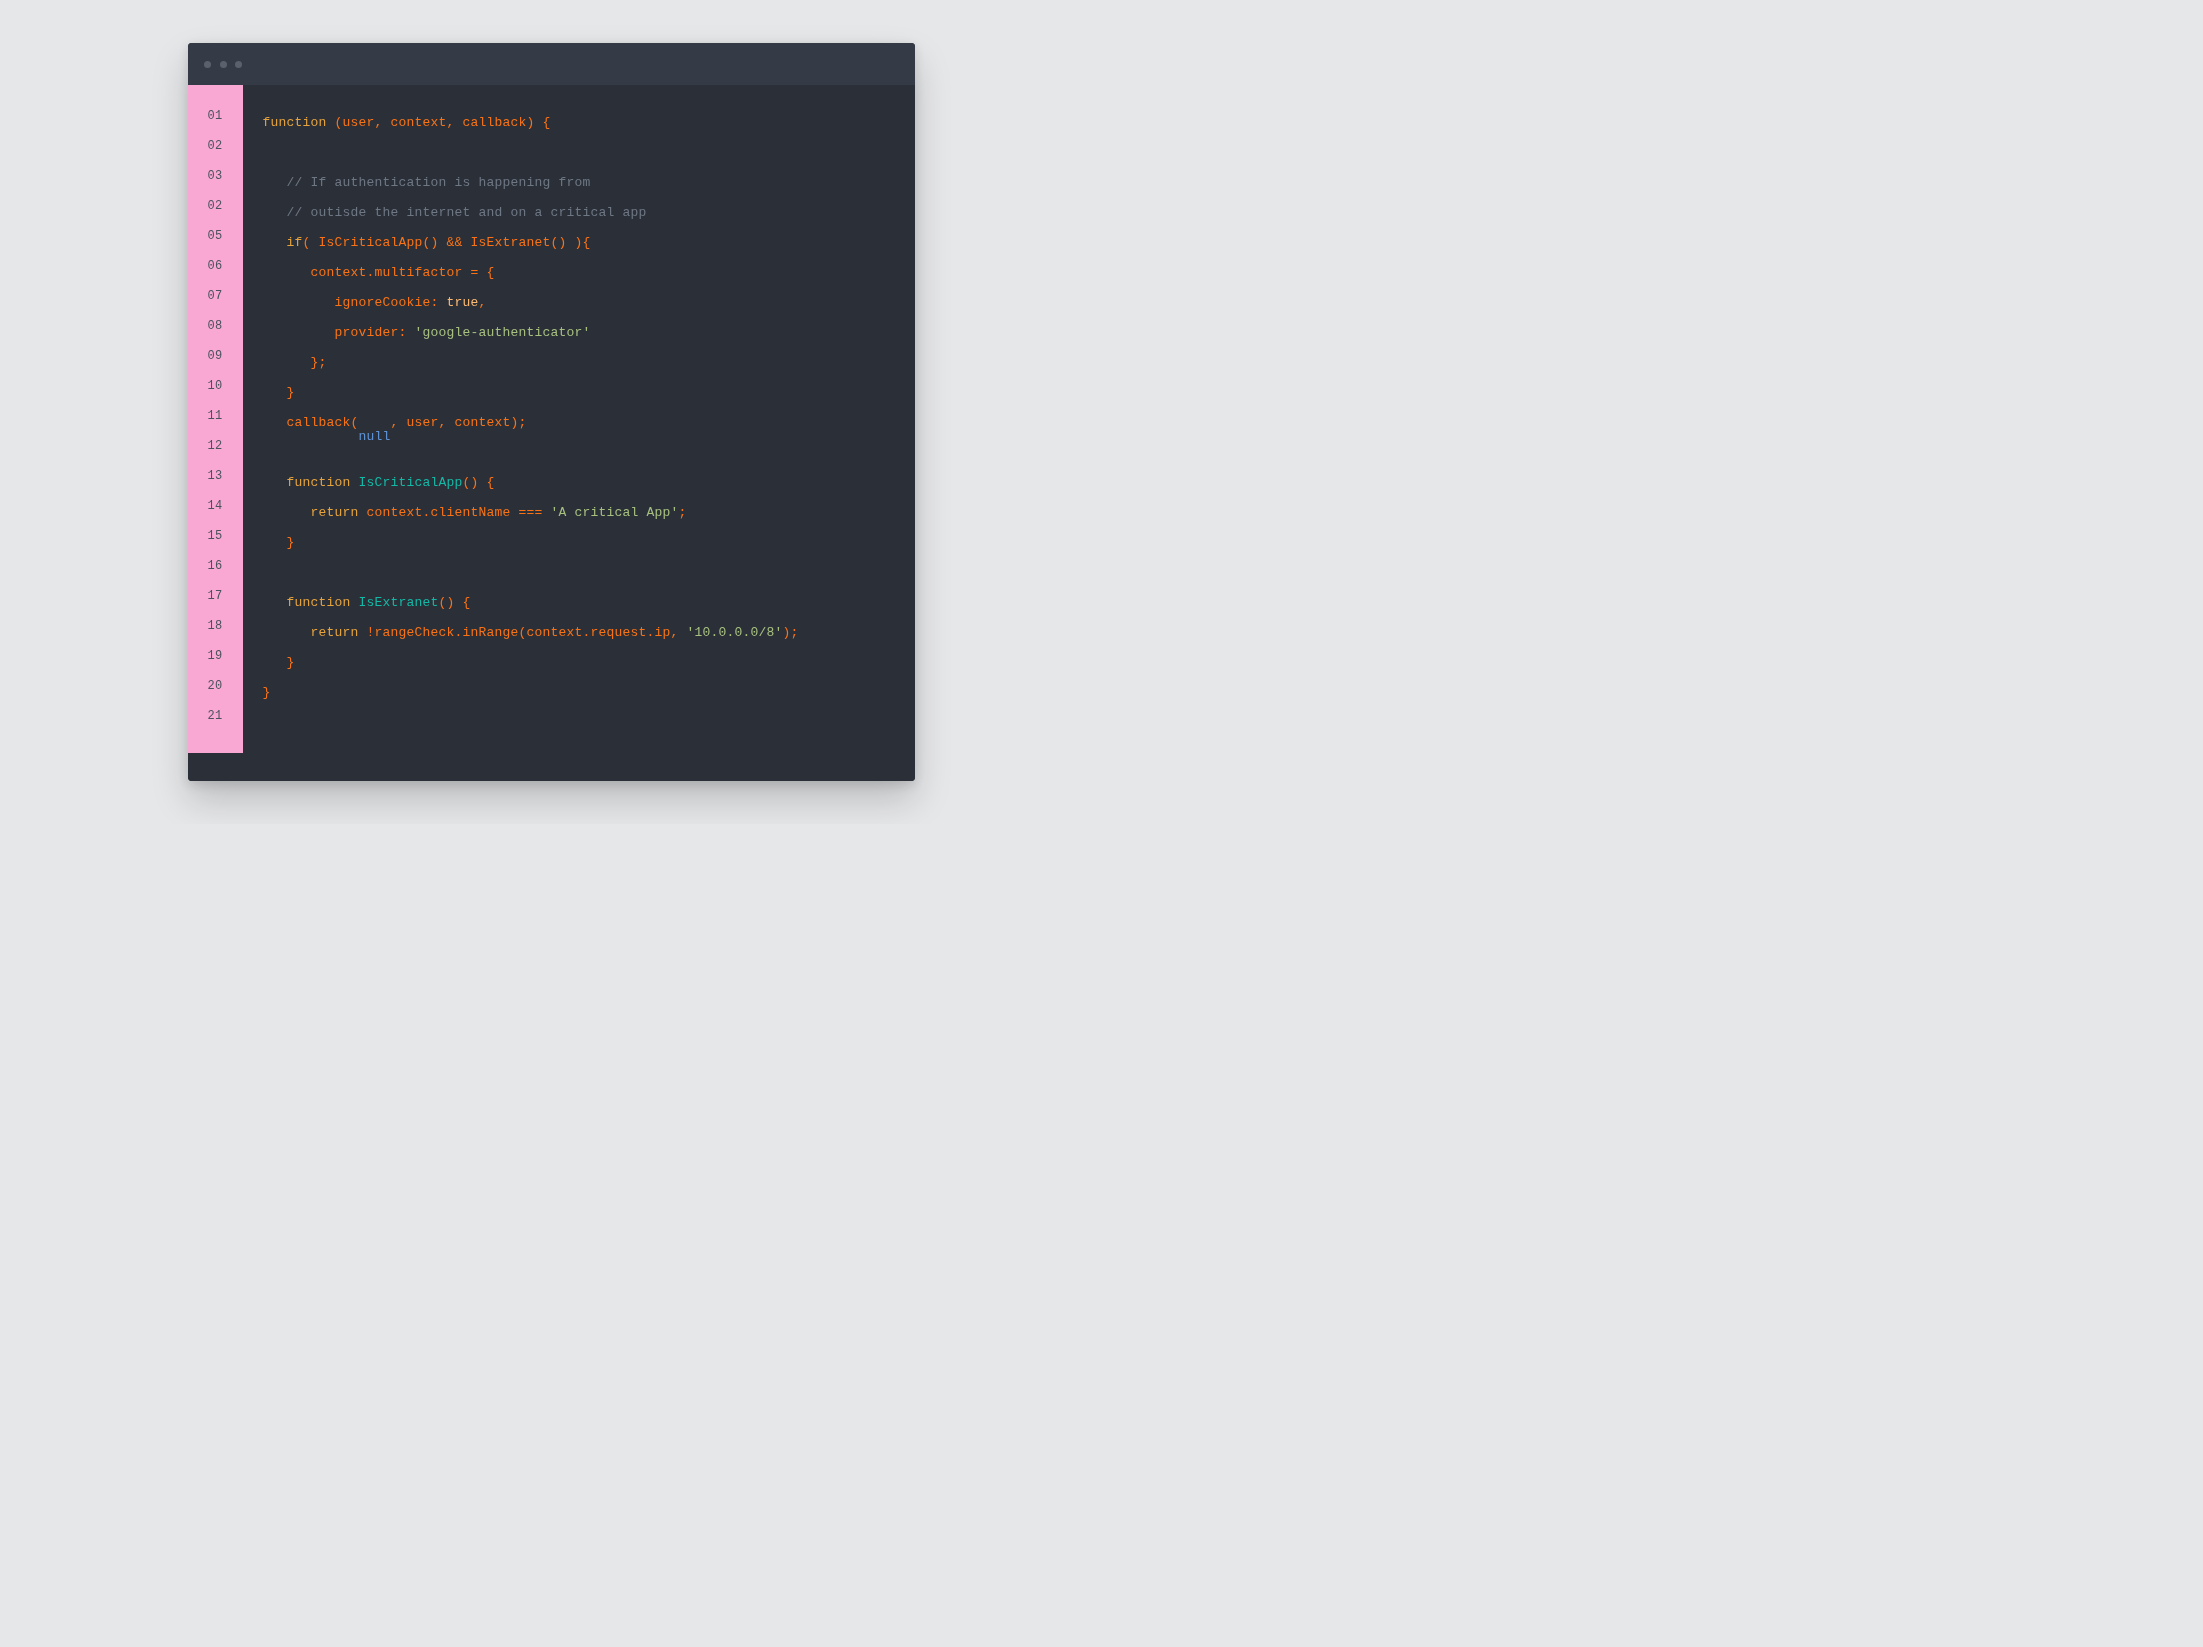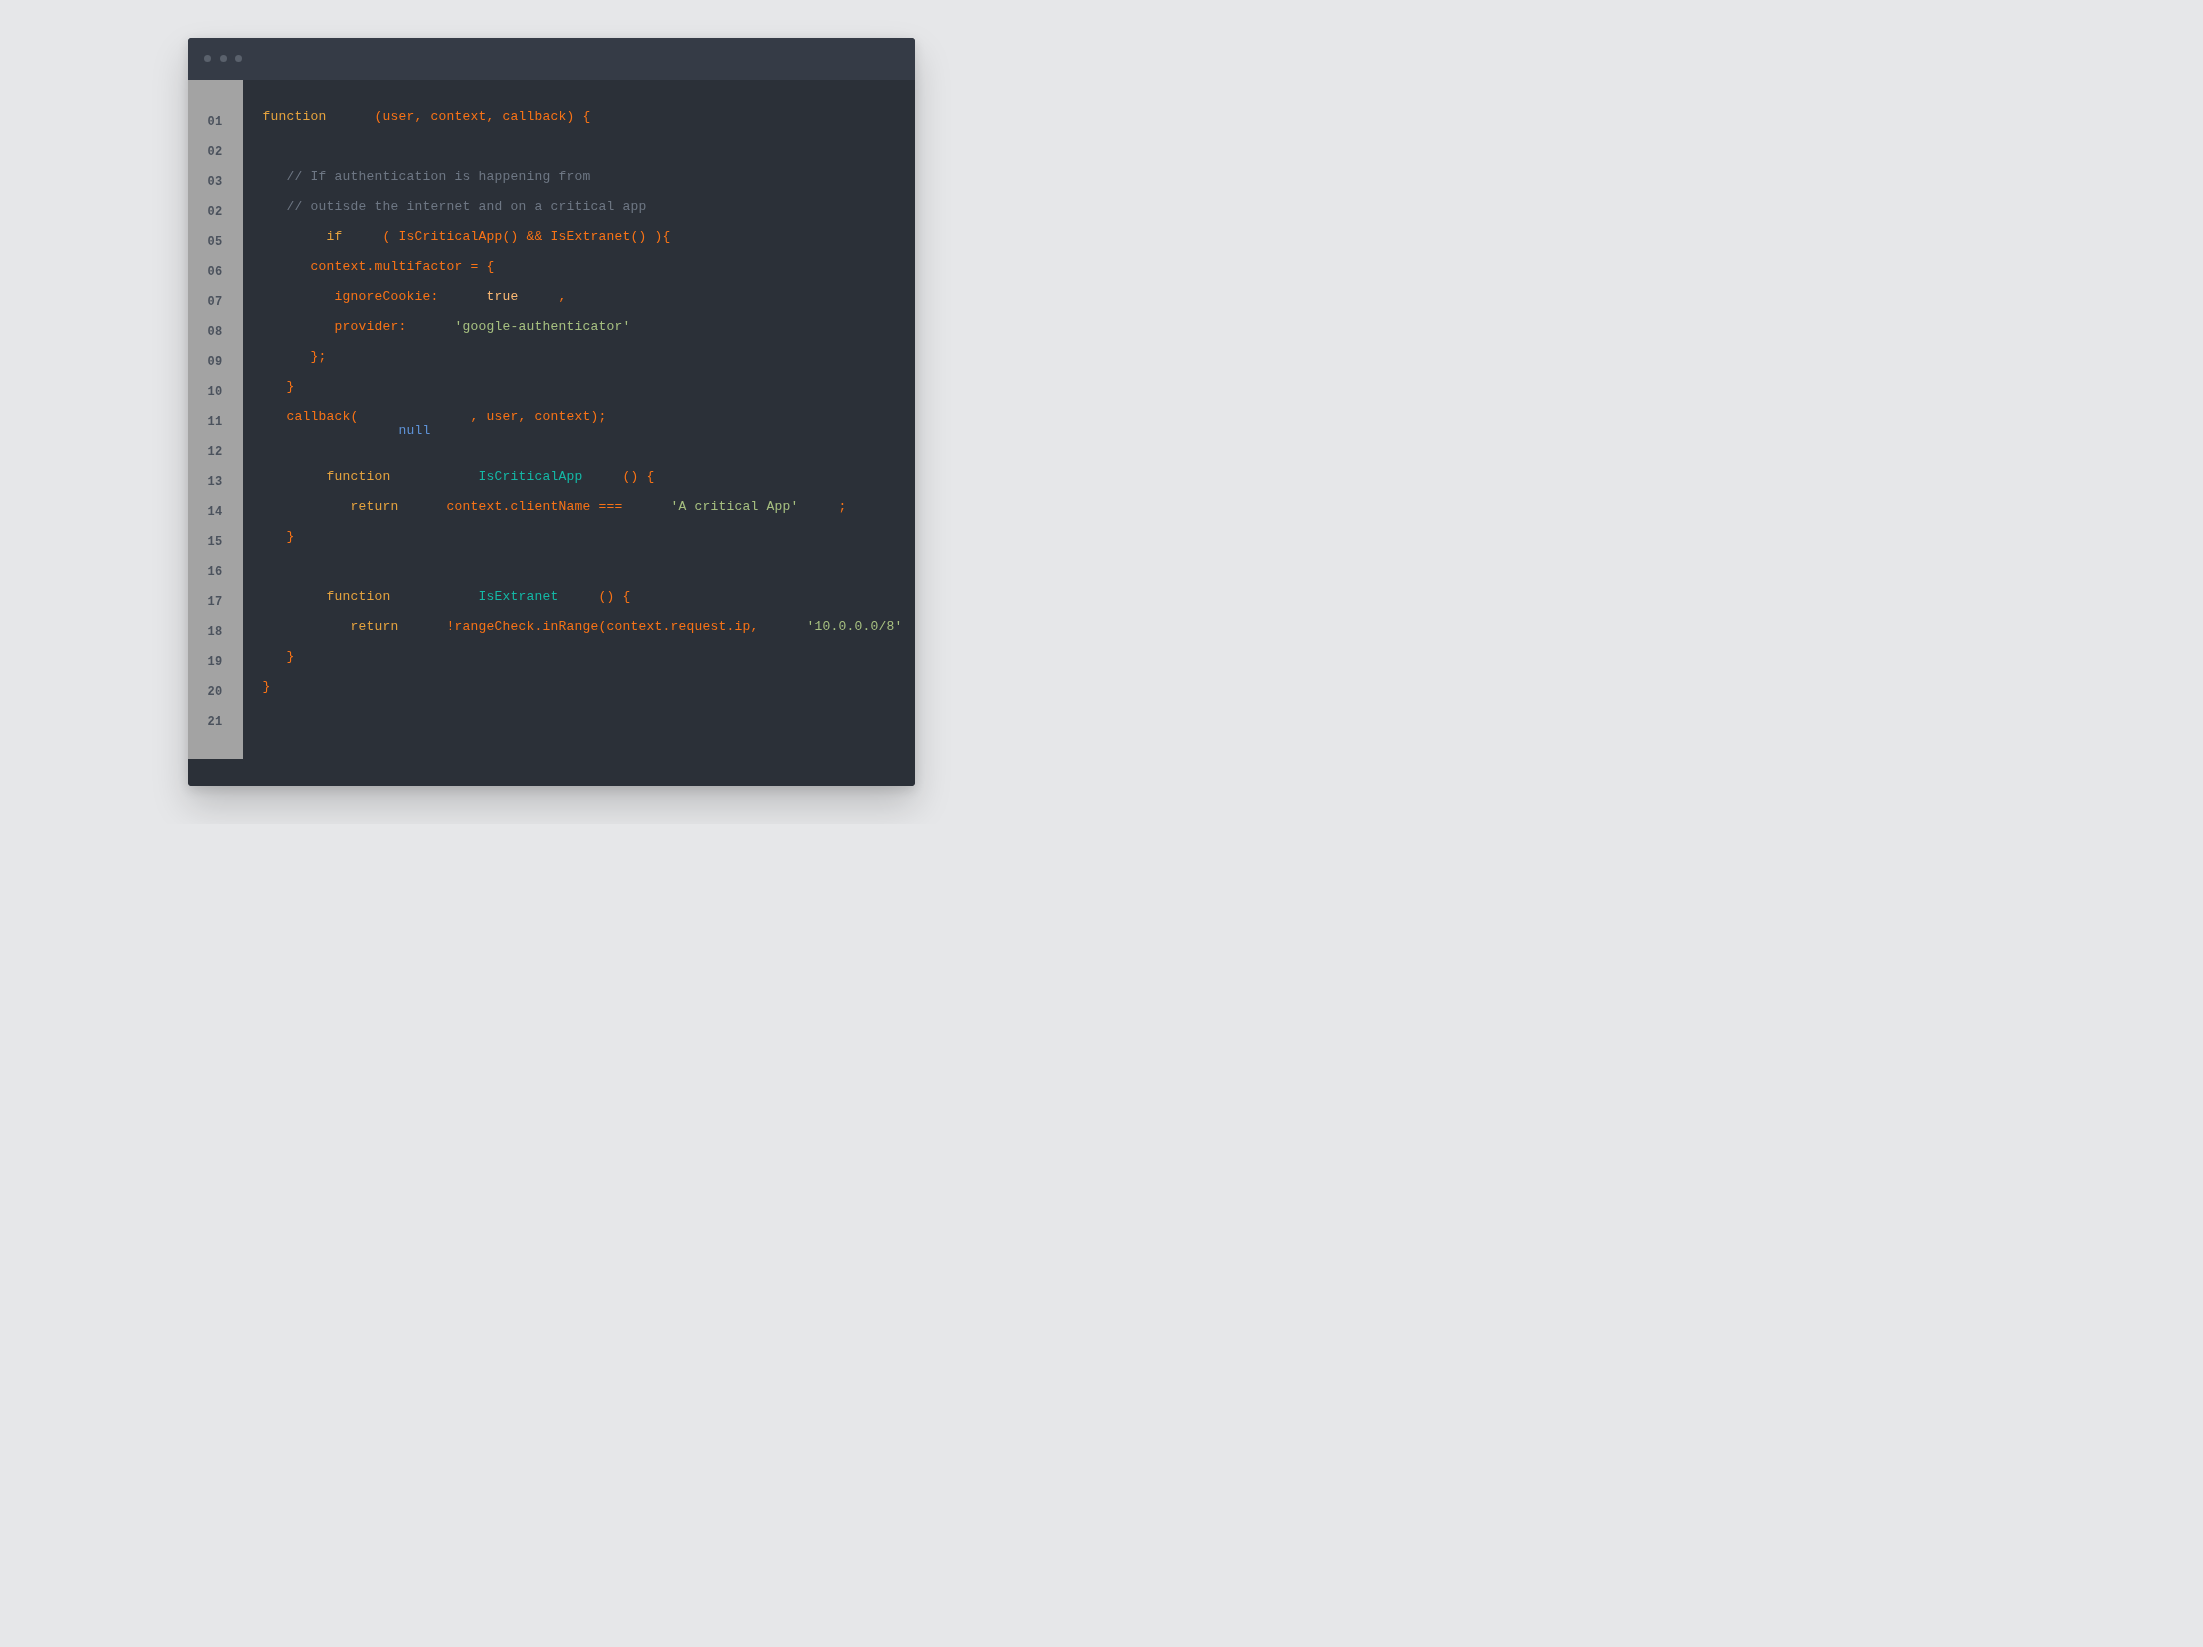--- a/index.html
+++ b/index.html
@@ -32,26 +32,25 @@
     height: 7.3px;
     border-radius: 50%;
     background: #5a616c;
   }
   .editor {
     display: flex;
     background: #2b3038;
     padding-bottom: 27.5px;
   }
   .gutter {
-    background: #a3a3a3;
+    background: #f9a8d4;
     width: 55px;
-    padding-top: 27px;
+    padding-top: 16px;
     padding-bottom: 22px;
     flex-shrink: 0;
-    font-weight: bold;
   }
   .code-area {
     flex: 1;
     padding-top: 22px;
     padding-left: 20px;
     padding-bottom: 22px;
   }
   .line {
     height: 30px;
     display: flex;
@@ -60,21 +59,20 @@
     letter-spacing: 0.2px;
   }
   .gutter .line {
     justify-content: center;
     color: #4b525d;
     font-size: 12px;
   }
   .code-area .line {
     color: #d9dce1;
     white-space: pre;
-    gap: 40px;
   }
   .tok-keyword { color: #e6a33e; }
   .tok-fn { color: #14b8a6; }
   .tok-bool { color: #fdba74; }
   .tok-null { color: #5f93d8; margin-top: 28px; }
   .tok-string { color: #a7c080; }
   .tok-comment { color: #6e7784; }
   .tok-default { color: #f97316; }
 </style>
 </head>

